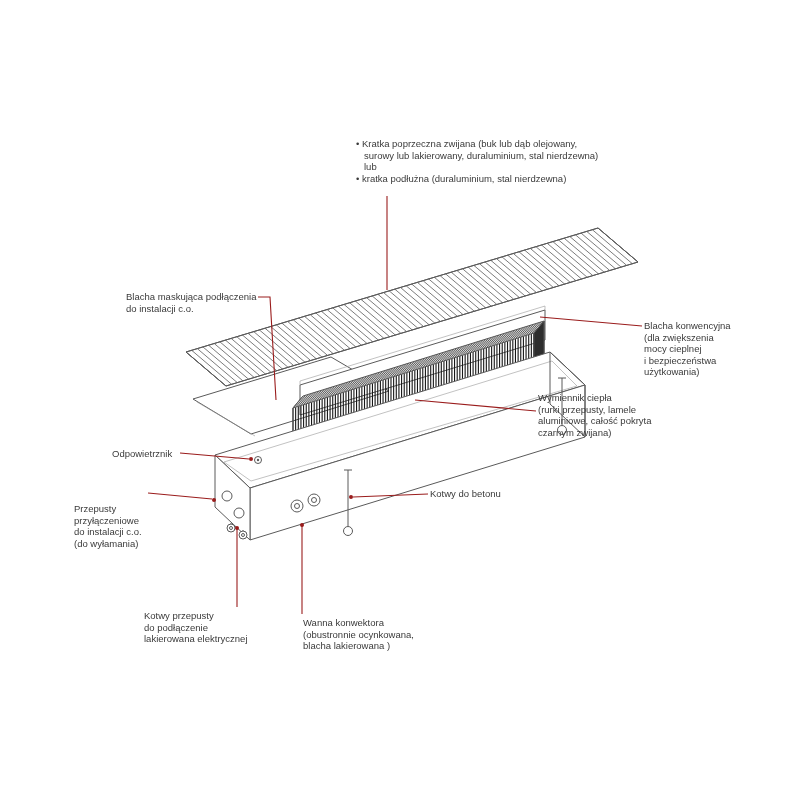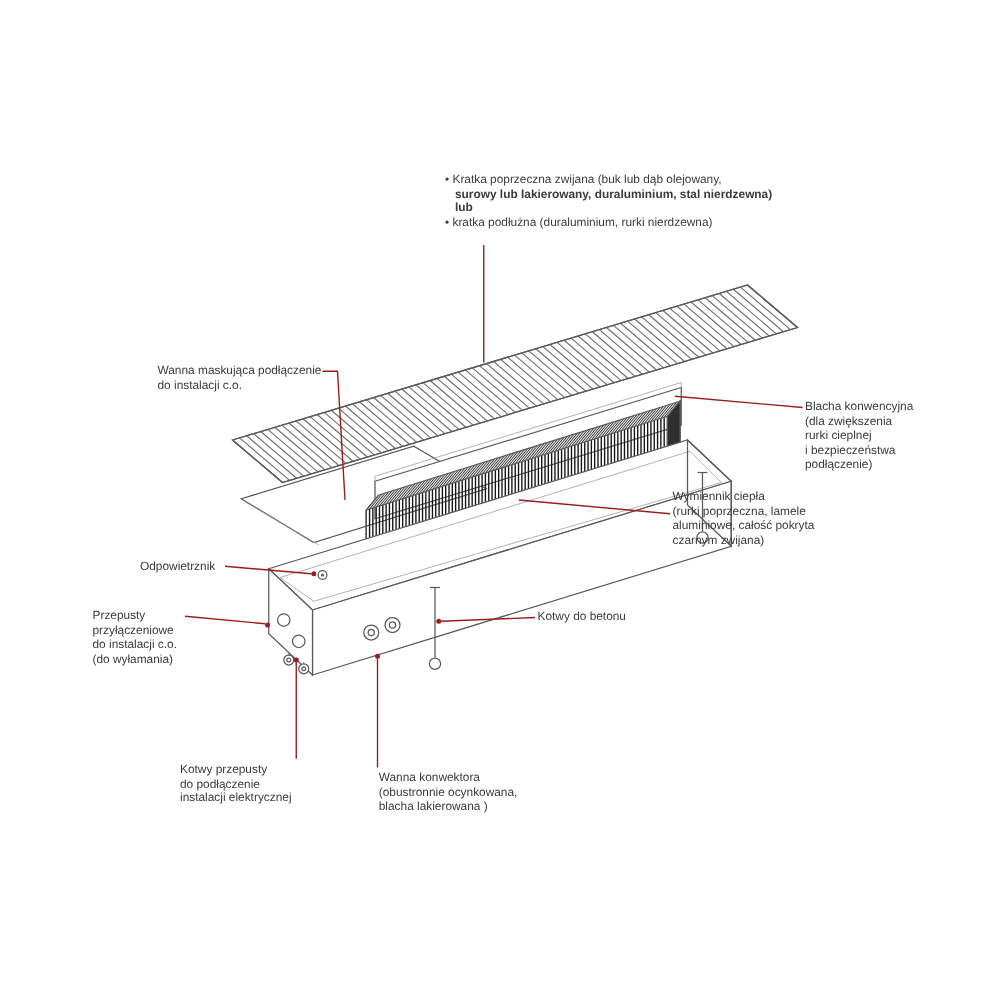--- a/index.html
+++ b/index.html
@@ -1,20 +1,20 @@
 <!DOCTYPE html>
 <html><head>
 <meta charset="utf-8">
 <style>
   html,body{margin:0;padding:0;background:#ffffff;}
   #canvas{position:relative;width:800px;height:800px;background:#ffffff;overflow:hidden;
           font-family:"Liberation Sans", sans-serif;}
   #drawing{position:absolute;left:0;top:0;}
   .label{position:absolute;font-size:9.5px;line-height:11.5px;color:#3a3a3a;white-space:nowrap;}
-  .label .ind{padding-left:8px;font-weight:bold;}
+  .label .ind{padding-left:8px;}
   
   #grille-slats line{stroke:#6d6d6d;stroke-width:.9;}
   #hx-fins line{stroke:#161616;stroke-width:1.1;}
   #hx-top line{stroke:#3c3c3c;stroke-width:.8;}
   .outline{fill:none;stroke:#5a5a5a;stroke-width:1;}
   .thin{fill:none;stroke:#999;stroke-width:.6;}
   .whiteface{fill:#ffffff;stroke:#5a5a5a;stroke-width:1;}
   .leader{stroke:#9a1c1c;stroke-width:1.1;fill:none;}
   .leaderdot{fill:#9a1c1c;stroke:none;}
   .bracket{fill:#c8c8c8;stroke:#777;stroke-width:.7;}
@@ -383,56 +383,56 @@
       <circle class="leaderdot" cx="351" cy="497" r="2"></circle>
       <line class="leader" x1="302" y1="614" x2="302" y2="526"></line>
       <circle class="leaderdot" cx="302" cy="525" r="2"></circle>
     </g>
   </svg>
 
   <div class="label" style="left:356px;top:138px">
     <div>• Kratka poprzeczna zwijana (buk lub dąb olejowany,</div>
     <div class="ind">surowy lub lakierowany, duraluminium, stal nierdzewna)</div>
     <div class="ind">lub</div>
-    <div>• kratka podłużna (duraluminium, rurki nierdzewna)</div>
+    <div>• kratka podłużna (duraluminium, stal nierdzewna)</div>
   </div>
 
   <div class="label" style="left:126px;top:291px">
-    <div>Wanna maskująca podłączenie</div>
+    <div>Blacha maskująca podłączenia</div>
     <div>do instalacji c.o.</div>
   </div>
 
   <div class="label" style="left:112px;top:448px">
     <div>Odpowietrznik</div>
   </div>
 
-  <div class="label" style="left:74px;top:487px">
+  <div class="label" style="left:74px;top:503px">
     <div>Przepusty</div>
     <div>przyłączeniowe</div>
     <div>do instalacji c.o.</div>
     <div>(do wyłamania)</div>
   </div>
 
   <div class="label" style="left:144px;top:610px">
     <div>Kotwy przepusty</div>
     <div>do podłączenie</div>
-    <div>instalacji elektrycznej</div>
+    <div>lakierowana elektrycznej</div>
   </div>
 
   <div class="label" style="left:644px;top:320px">
     <div>Blacha konwencyjna</div>
     <div>(dla zwiększenia</div>
-    <div>rurki cieplnej</div>
+    <div>mocy cieplnej</div>
     <div>i bezpieczeństwa</div>
-    <div>podłączenie)</div>
+    <div>użytkowania)</div>
   </div>
 
   <div class="label" style="left:538px;top:392px">
     <div>Wymiennik ciepła</div>
-    <div>(rurki poprzeczna, lamele</div>
+    <div>(rurki przepusty, lamele</div>
     <div>aluminiowe, całość pokryta</div>
     <div>czarnym zwijana)</div>
   </div>
 
   <div class="label" style="left:430px;top:488px">
     <div>Kotwy do betonu</div>
   </div>
 
   <div class="label" style="left:303px;top:617px">
     <div>Wanna konwektora</div>

